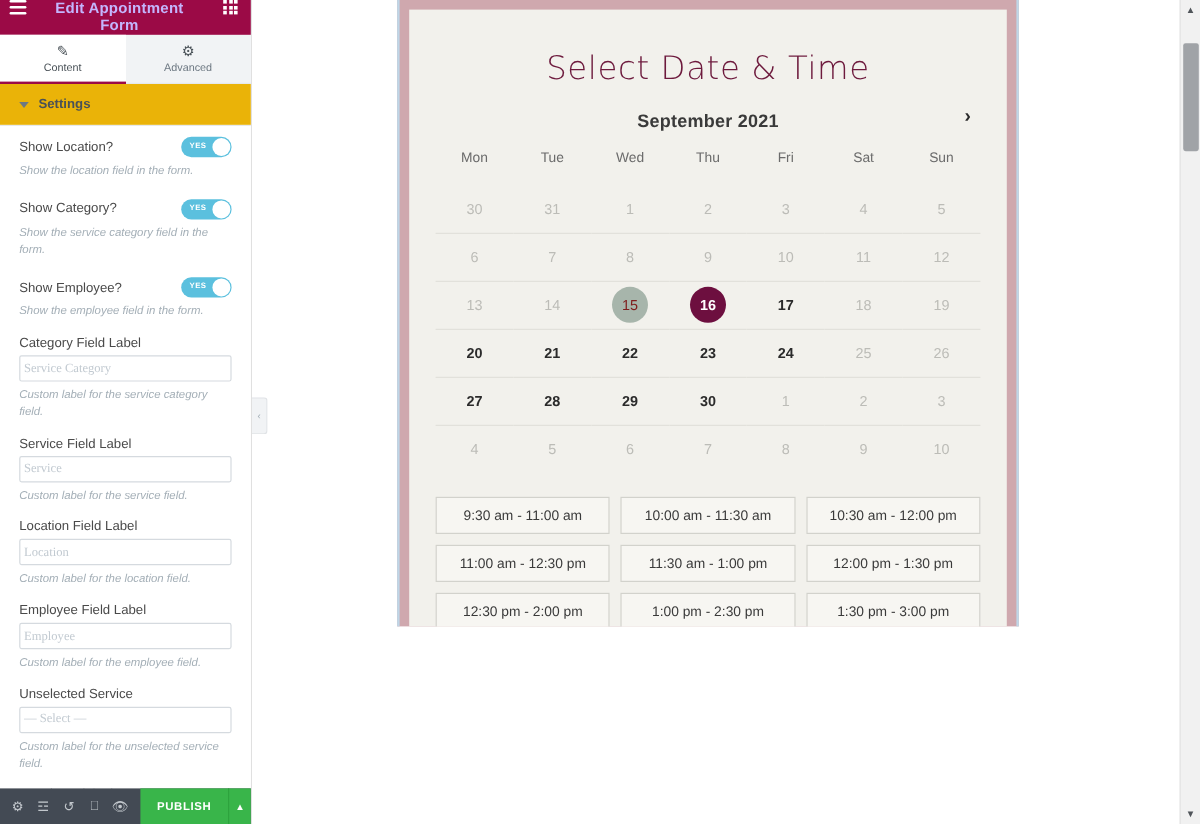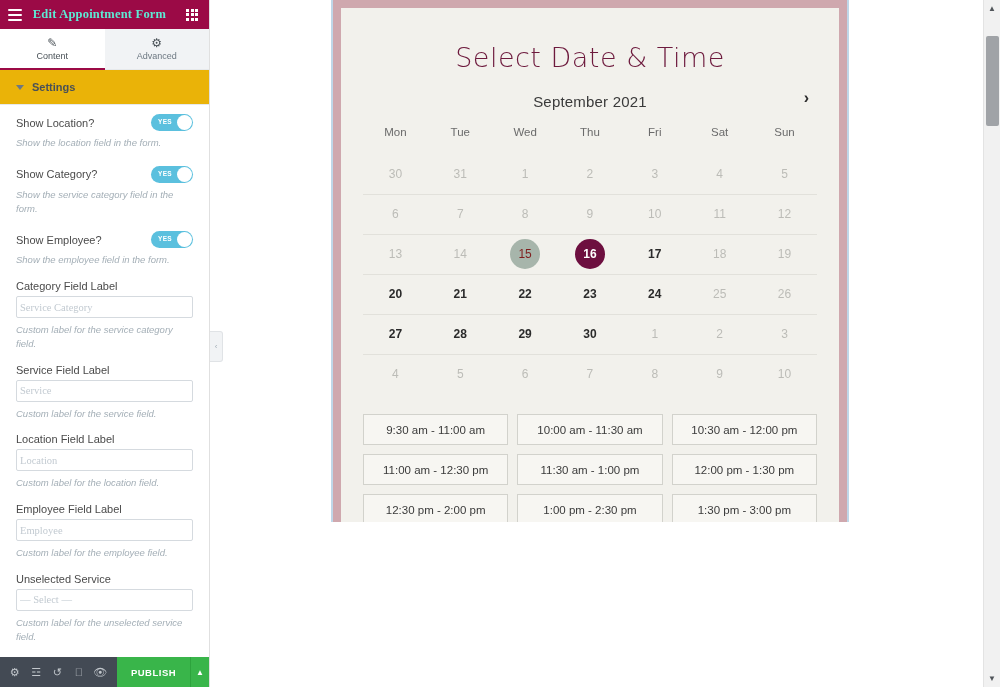--- a/index.html
+++ b/index.html
@@ -15,24 +15,23 @@
   #panel {
     position: absolute; left: 0; top: 0;
     width: 210px; height: 687px;
     background: #ffffff;
     border-right: 1px solid #e0e0e0;
     display: flex; flex-direction: column;
   }
   #panel-header {
     height: 29px; flex: 0 0 29px;
     background: #9b0a46;
-    display: flex; align-items: center;
-    color: #5eead4;
+    display: flex; align-items: flex-start;
+    color: #c4b5fd;
     position: relative;
-    font-family: Liberation Serif, serif;
   }
   .hdr-menu-icon { width: 30px; display: flex; flex-direction: column;
     align-items: center; justify-content: center; gap: 3px; cursor: pointer; }
   .hdr-menu-icon i { display: block; width: 14px; height: 2px; background: #fff; border-radius: 1px; }
   #panel-title {
     flex: 1; text-align: center; font-size: 12.5px; font-weight: bold;
     letter-spacing: .2px; padding-right: 6px;
   }
   .hdr-apps-icon { width: 34px; display: flex; align-items: center; justify-content: center; cursor: pointer; }
   .apps-grid { display: grid; grid-template-columns: repeat(3, 3px); grid-template-rows: repeat(3, 3px); gap: 1.5px; }
@@ -114,21 +113,21 @@
 
   #form-title {
     text-align: center; font-size: 27px; color: #6d1a3d;
     font-family: "DejaVu Sans", sans-serif; font-weight: 300;
     letter-spacing: .5px; padding: 10px 0 14px 0;
   }
 
   
   #month-nav { display: flex; align-items: center; justify-content: center;
     position: relative; padding: 6px 0 16px 0; }
-  #month-label { font-size: 15px; color: #3a3a3a; letter-spacing: .2px; }
+  #month-label { font-size: 15px; color: #3a3a3a; letter-spacing: .2px; font-weight: bold; }
   #next-month { position: absolute; right: 8px; top: 2px; font-size: 16px; color: #2b2b2b;
     cursor: pointer; font-weight: bold; }
 
   
   #cal { width: 100%; border-collapse: collapse; }
   #cal th { font-size: 11.5px; font-weight: normal; color: #6b6b6b; padding: 0 0 16px 0; text-align: center; }
   #cal td { text-align: center; height: 40px; font-size: 12px; }
   #cal tbody tr { border-bottom: 1px solid #e2e1db; }
   #cal tbody tr:first-child { border-top: none; }
   #cal tbody tr:last-child { border-bottom: none; }

